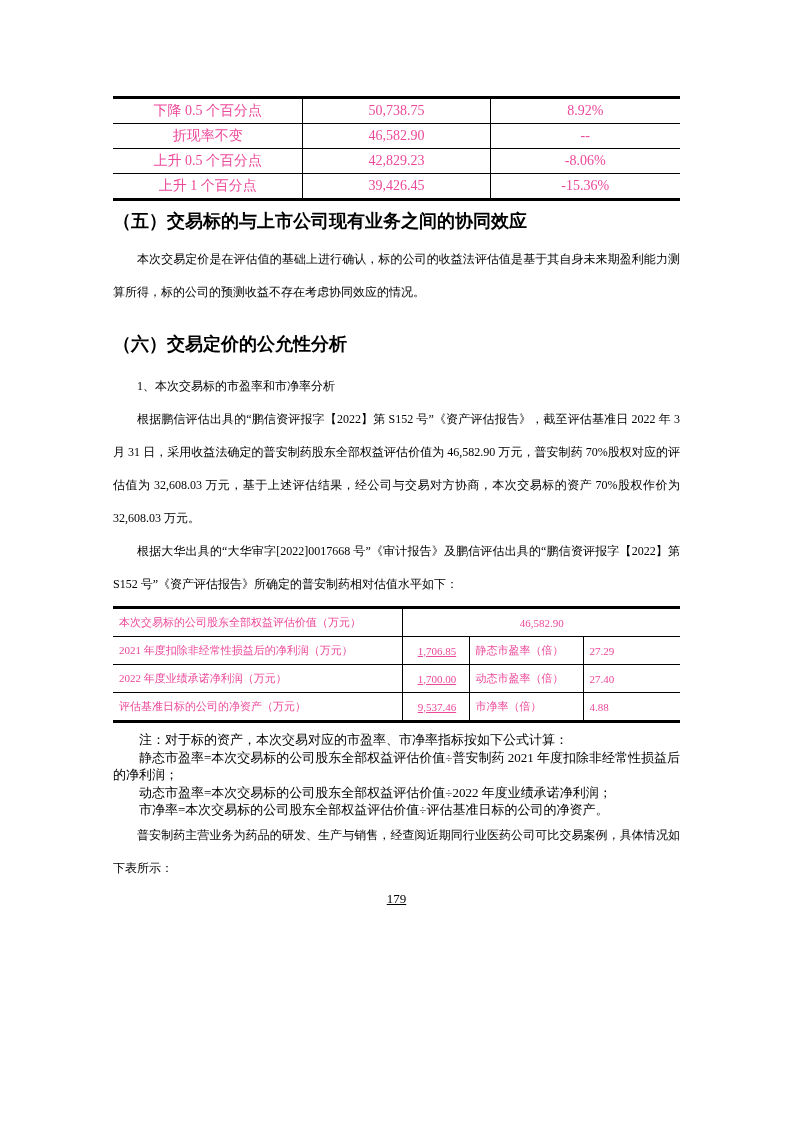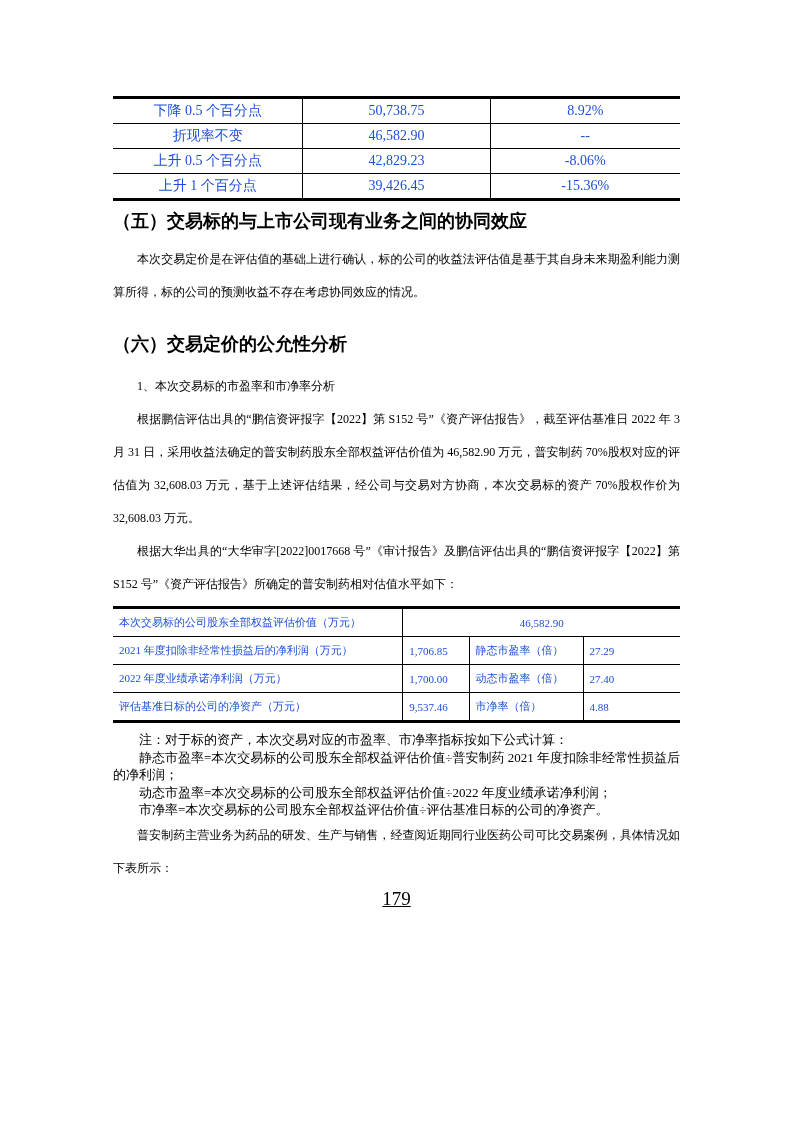--- a/index.html
+++ b/index.html
@@ -12,21 +12,21 @@
     box-sizing: border-box;
     padding: 96px 113px 0 113px;
     font-family: "Liberation Serif", "DejaVu Serif", serif;
     color: #000000;
     overflow: hidden;
   }
   table {
     border-collapse: collapse;
     width: 100%;
     table-layout: fixed;
-    color: #1d4ed8;
+    color: #ec4899;
   }
   
   .t1 { font-size: 14px; }
   .t1 td {
     border-bottom: 1px solid #000;
     text-align: center;
     height: 24px;
     padding: 0 4px;
     overflow: hidden;
     white-space: nowrap;
@@ -60,37 +60,37 @@
     border-bottom: 1px solid #000;
     height: 27px;
     padding: 0 6px;
     overflow: hidden;
     white-space: nowrap;
     text-align: left;
   }
   .t2 td + td { border-left: 1px solid #000; }
   .t2 tr:first-child td { border-top: 3px solid #000; }
   .t2 tr:last-child td { border-bottom: 3px solid #000; }
-  .t2 td.num { text-align: left; padding-right: 4px; }
+  .t2 td.num { text-align: center; padding-right: 4px; text-decoration: underline; }
   .t2 td.ctr { text-align: left; }
   .t2 td.spanv { text-align: center; }
   
   .notes { margin-top: 8px; }
   .notes p {
     font-size: 13px;
     line-height: 17.5px;
     text-align: justify;
     text-indent: 2em;
     margin: 0;
   }
   
   .pagenum {
     margin-top: 5px;
     text-align: center;
-    font-size: 19px;
+    font-size: 13px;
     line-height: 18px;
     text-decoration: underline;
   }
 </style>
 </head>
 <body>
 
 <div class="page">
 
   <table class="t1">

